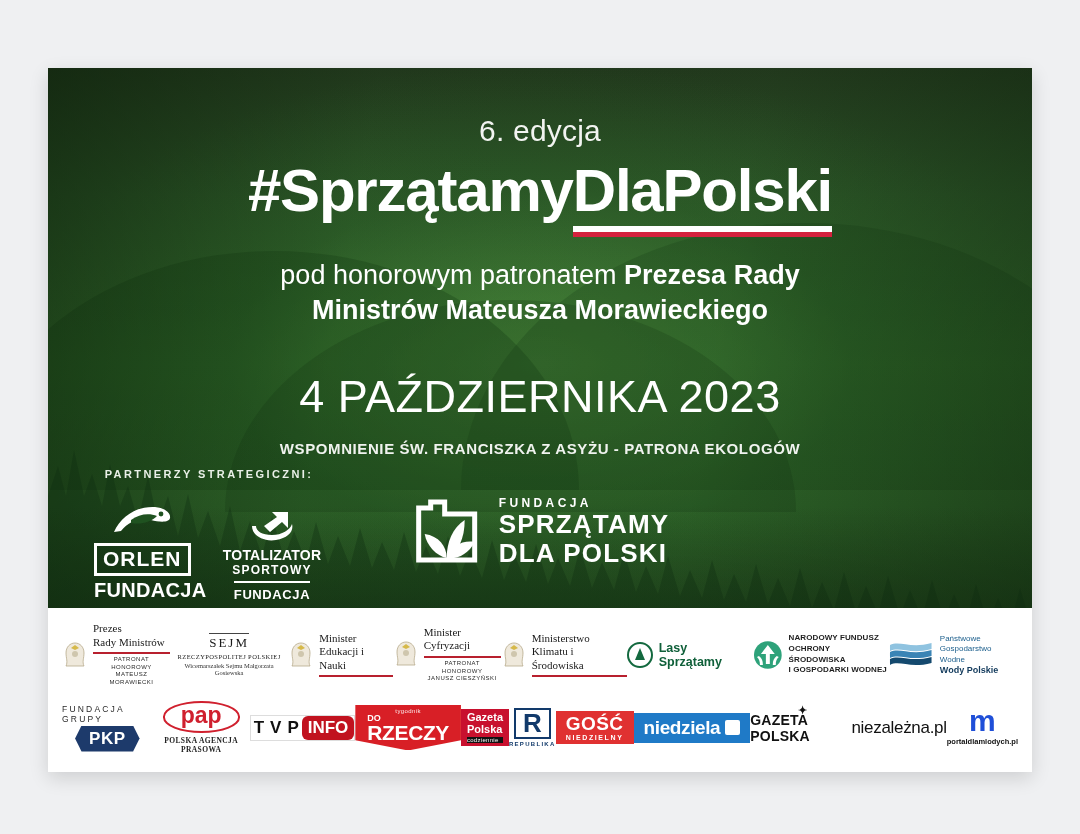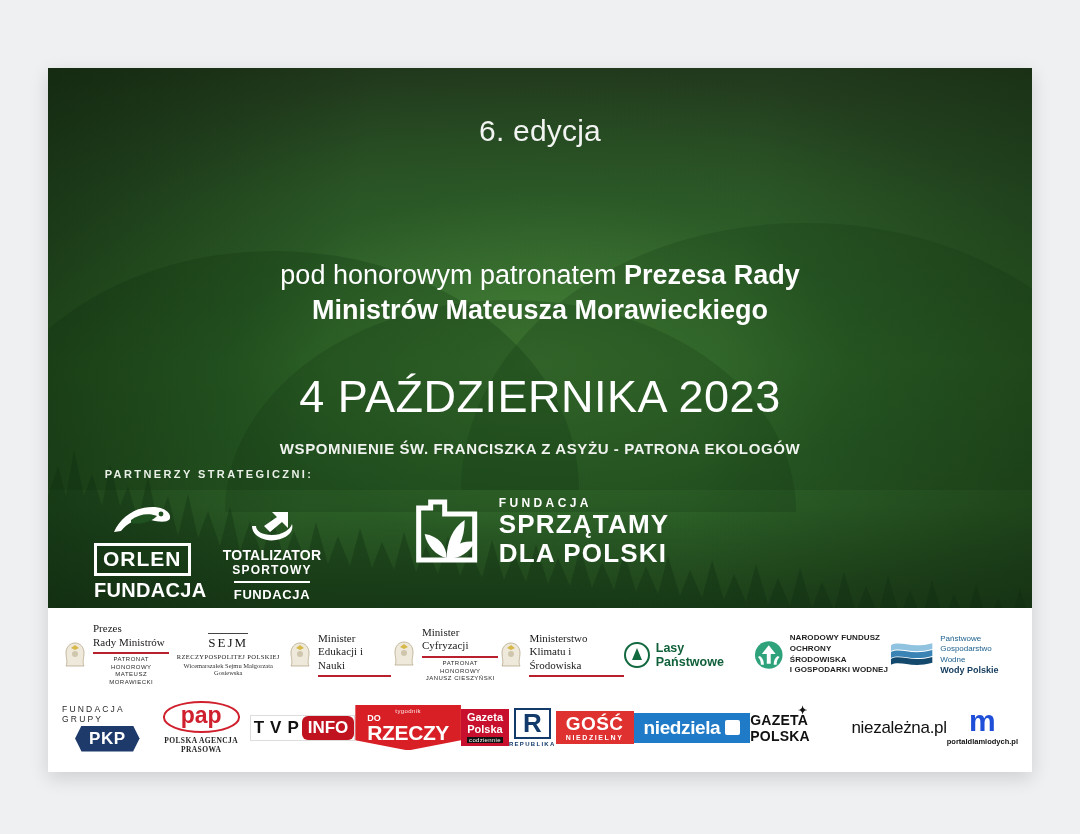--- a/index.html
+++ b/index.html
@@ -175,21 +175,21 @@
   .tvpinfo .i { color:#fff; background:#c1121f; padding:2px 6px;border-radius:6px; }
 
   .dorzeczy {
     background:#d81f26; color:#fff; text-align:center; padding:3px 12px 8px;
     clip-path: polygon(0 0, 100% 0, 100% 78%, 50% 100%, 0 78%);
   }
   .dorzeczy .s { font-size:6px; letter-spacing:0.4px; opacity:0.9; }
   .dorzeczy .d { font-size:9px; font-weight:700; text-align:left; line-height:1; }
   .dorzeczy .r { font-size:21px; font-weight:700; line-height:0.95; letter-spacing:-0.4px; }
 
-  .gpcodziennie { background:#c8102e; color:#fff; text-align:center; padding:3px 6px; width:48px; }
+  .gpcodziennie { background:#c8102e; color:#fff; text-align:left; padding:3px 6px; width:48px; }
   .gpcodziennie .l { font-size:11px; font-weight:700; line-height:1.05; }
   .gpcodziennie .c { font-size:6px; background:#111; margin-top:2px; letter-spacing:0.3px; }
 
   .republika { text-align:center; }
   .republika .r { border:2.5px solid #123a6b; color:#123a6b; font-size:26px; font-weight:700; line-height:0.95; padding:1px 7px; display:inline-block; }
   .republika .c { font-size:6px; letter-spacing:1.3px; color:#123a6b; font-weight:700; margin-top:2px; }
 
   .gosc { background:#e03131; color:#fff; text-align:center; padding:3px 10px; }
   .gosc .g { font-size:19px; font-weight:700; line-height:1; letter-spacing:0.5px; }
   .gosc .n { font-size:7px; font-weight:700; letter-spacing:1.6px; margin-top:1px; }
@@ -226,20 +226,26 @@
           <path d="M0 330 L0 150 L10 120 L18 150 L26 104 L36 150 L44 128 L54 160 L62 118 L72 160 L80 140 L90 175 L100 130 L110 178 L120 150 L130 190 L140 148 L150 192 L160 165 L172 200 L182 160 L192 205 L202 175 L214 210 L224 170 L236 212 L246 185 L258 216 L268 176 L280 218 L290 190 L302 220 L312 182 L324 222 L334 196 L346 224 L356 186 L368 226 L378 200 L390 228 L400 190 L412 230 L422 204 L434 232 L444 194 L456 234 L466 208 L478 236 L488 198 L500 238 L510 212 L522 240 L532 202 L544 242 L554 216 L566 244 L576 206 L588 246 L598 220 L610 248 L620 210 L632 250 L642 224 L654 252 L664 214 L676 254 L686 228 L698 256 L708 218 L720 258 L730 232 L742 260 L752 222 L764 262 L774 236 L786 264 L796 226 L808 266 L818 240 L830 268 L840 230 L852 270 L862 244 L874 272 L884 234 L896 274 L906 248 L918 276 L928 238 L940 278 L950 252 L962 280 L972 242 L984 282 L984 330 Z" opacity="0.85"></path>
         </g>
       </svg>
     </div>
     <div class="bottom-dark"></div>
 
     <div class="content">
 
       <div class="edycja">6. edycja</div>
 
+      <div class="hashtag">
+        <span>#Sprzątamy</span><span class="u-wrap"><span>DlaPolski</span><span class="flagbar">
+              <i class="w"></i>
+              <i class="r"></i>
+            </span></span>
+      </div>
 
       <div class="patronage">
         <span>pod honorowym patronatem </span><b>Prezesa Rady</b><br>
         <b>Ministrów Mateusza Morawieckiego</b>
       </div>
 
       <div class="dateline">4 PAŹDZIERNIKA 2023</div>
       <div class="subdate">WSPOMNIENIE ŚW. FRANCISZKA Z ASYŻU - PATRONA EKOLOGÓW</div>
 
       <div class="strategic-label">PARTNERZY STRATEGICZNI:</div>
@@ -376,21 +382,21 @@
           </div>
         </div>
 
         <div class="plogo">
           <div class="lp">
             <div class="seal">
               <svg width="16" height="16" viewBox="0 0 16 16" aria-hidden="true">
                 <path d="M8 1 L13 13 L3 13 Z" fill="#13693f"></path>
               </svg>
             </div>
-            <div class="nm">Lasy Państwowe</div>
+            <div class="nm">Lasy Sprzątamy</div>
           </div>
         </div>
 
         <div class="plogo">
           <div class="nfos">
             <svg width="30" height="30" viewBox="0 0 30 30" aria-hidden="true">
               <circle cx="15" cy="15" r="14" fill="#2ea27a"></circle>
               <path d="M15 5 L22 14 L17 14 L17 24 L13 24 L13 14 L8 14 Z" fill="#fff"></path>
               <path d="M6 16 C9 18 10 21 10 25 L7 25 C7 21 6 19 4 17 Z" fill="#fff"></path>
               <path d="M24 16 C21 18 20 21 20 25 L23 25 C23 21 24 19 26 17 Z" fill="#fff"></path>

